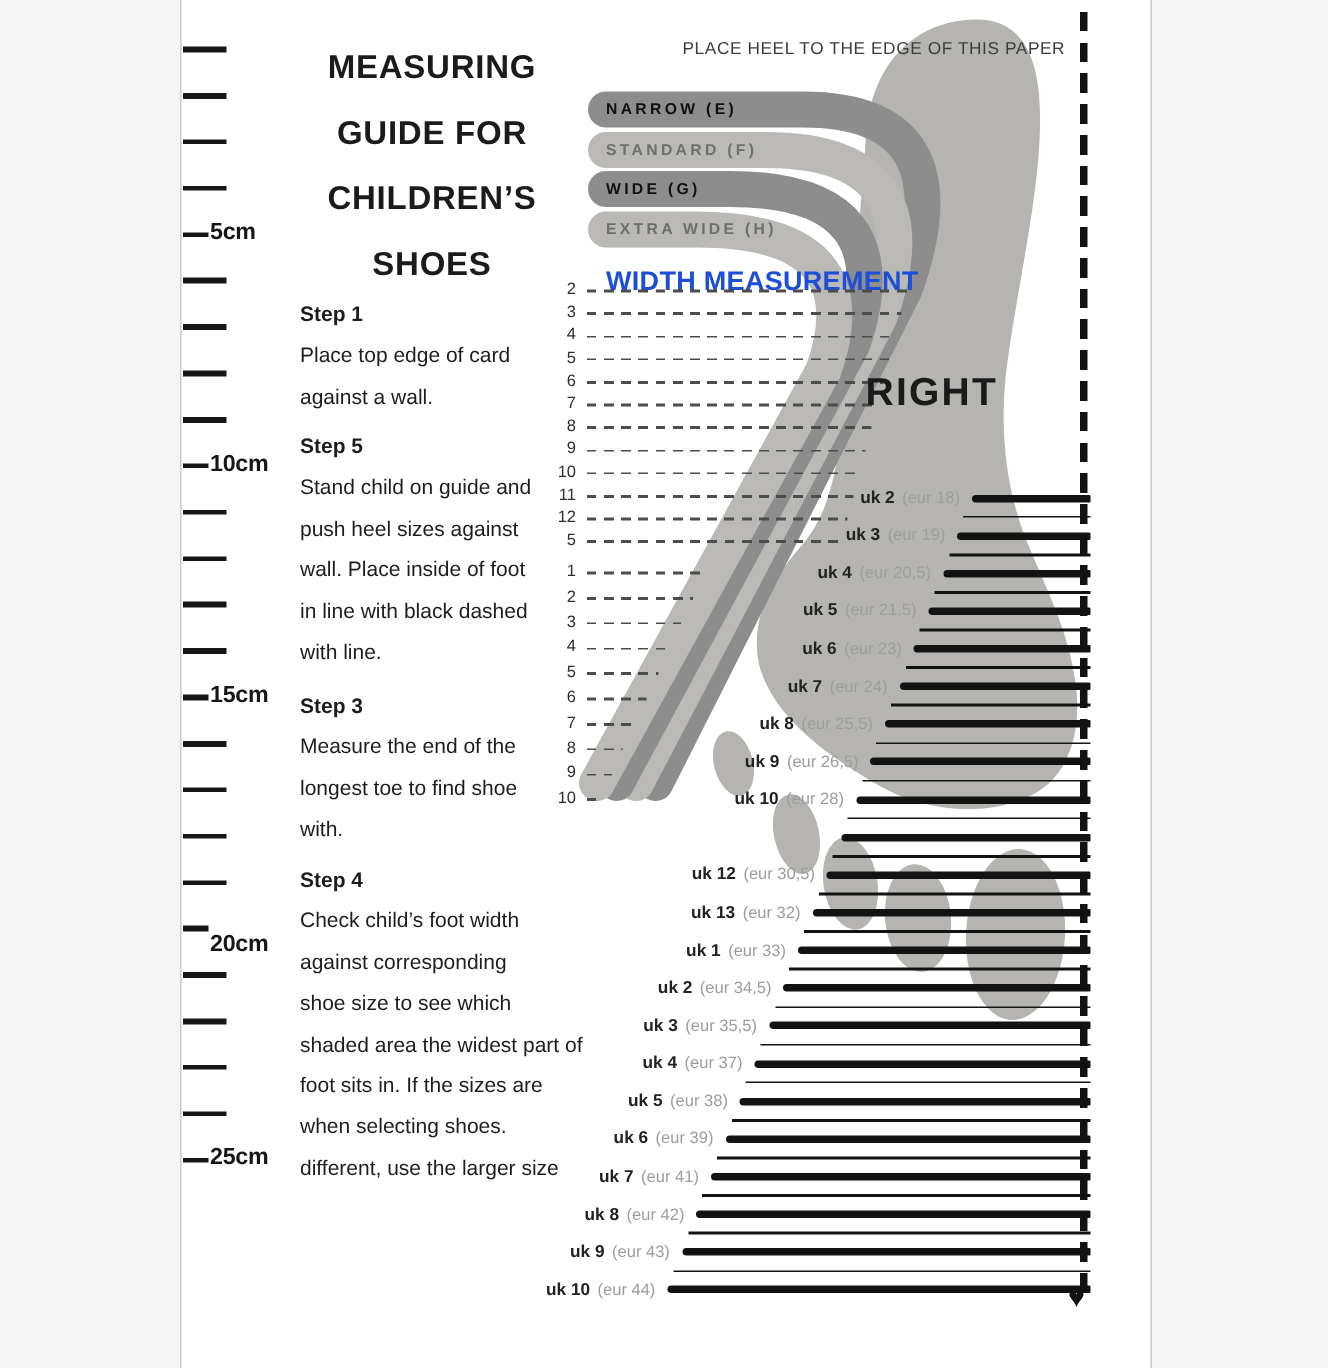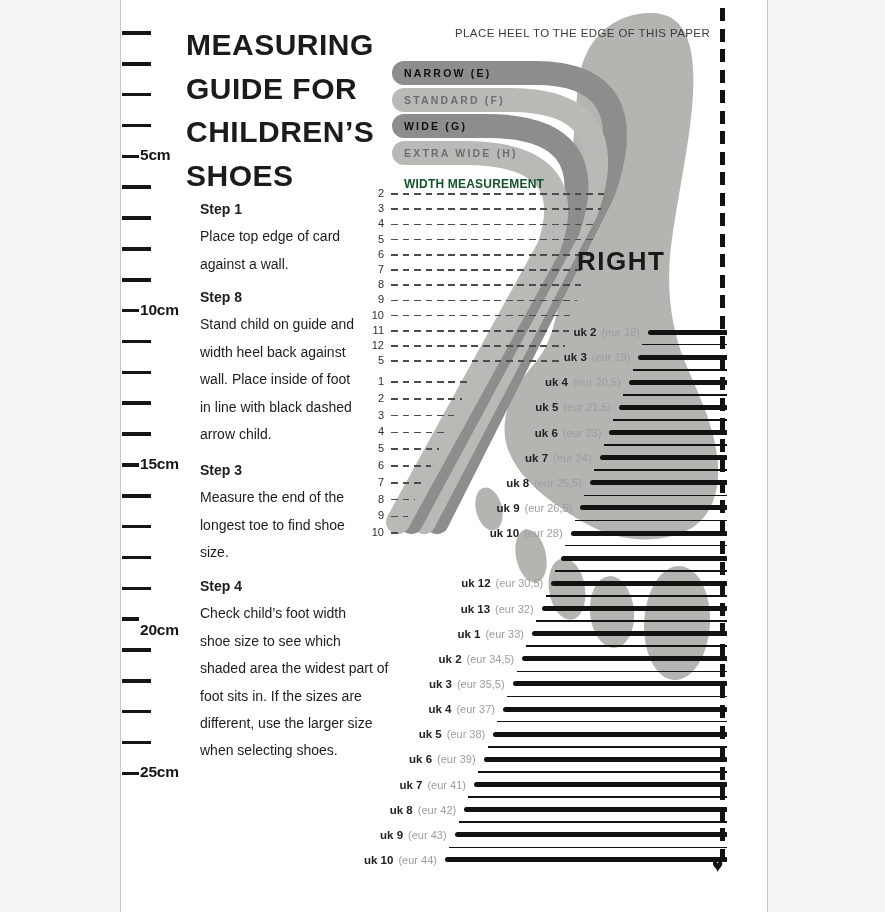--- a/index.html
+++ b/index.html
@@ -13,30 +13,30 @@
   .paper{position:absolute;left:120px;top:0;width:648px;height:912px;background:var(--paper);
          border-left:1px solid #c9c9c9;border-right:1px solid #c9c9c9;box-sizing:border-box;z-index:0}
   .foot-svg{position:absolute;left:0;top:0;z-index:1}
   .foot-fill{fill:var(--foot)}
   .band{fill:none;stroke-width:24;stroke-linecap:round}
   .band-dark-s{stroke:var(--band-dark)}
   .band-light-s{stroke:var(--band-light)}
   .layer{position:absolute;left:0;top:0;width:885px;height:912px;z-index:2}
   .tick{position:absolute;height:3.6px;background:#161616}
   .tick-label{position:absolute;font-size:15.5px;font-weight:bold;color:#161616;letter-spacing:-0.2px}
-  .title{position:absolute;left:186px;top:23px;width:204px;text-align:left;font-size:30px;
+  .title{position:absolute;left:186px;top:23px;width:204px;text-align:center;font-size:22px;
          font-weight:bold;color:#1b1b1b;line-height:43.5px;letter-spacing:0.5px;z-index:2}
   .heel-note{position:absolute;left:455px;top:27px;font-size:11.5px;color:#3c3c3c;
              letter-spacing:0.4px;z-index:2;white-space:nowrap}
   .band-label{position:absolute;left:404px;font-size:10.5px;font-weight:bold;
               letter-spacing:2.2px;white-space:nowrap}
   .band-dark-t{color:#101010}
   .band-light-t{color:#6e6e6e}
-  .wm-title{position:absolute;left:404px;top:177px;font-size:12px;font-weight:bold;
-            color:#14532d;letter-spacing:0.2px;z-index:2}
+  .wm-title{position:absolute;left:404px;top:177px;font-size:18px;font-weight:bold;
+            color:#1d4ed8;letter-spacing:0.2px;z-index:2}
   .wm-num{position:absolute;left:356px;width:28px;text-align:right;font-size:11px;color:#2e2e2e}
   .wm-dash{position:absolute;height:1.7px;
            background:repeating-linear-gradient(90deg,#4c4c4c 0 6.5px,transparent 6.5px 11.5px)}
   .right-label{position:absolute;left:577px;top:246px;font-size:26px;font-weight:bold;
                letter-spacing:1.5px;color:#1a1a1a;z-index:2}
   .step{position:absolute;left:200px;width:220px}
   .step-h{font-weight:bold}
   .step,.step-h,.step-line{font-size:14px;color:#1d1d1d;line-height:27.4px;white-space:nowrap}
   .size-label{position:absolute;width:210px;text-align:right;font-size:11px;white-space:nowrap;
               height:16px;line-height:16px}
@@ -173,41 +173,42 @@
 
   <div class="right-label">RIGHT</div>
 
   <div class="layer" id="steps">
       <div class="step" style="top: 196px;">
         <div class="step-h">Step 1</div>
         <div class="step-line">Place top edge of card</div>
         <div class="step-line">against a wall.</div>
       </div>
       <div class="step" style="top: 284px;">
-        <div class="step-h">Step 8</div>
+        <div class="step-h">Step 5</div>
         <div class="step-line">Stand child on guide and</div>
-        <div class="step-line">width heel back against</div>
+        <div class="step-line">push heel sizes against</div>
         <div class="step-line">wall. Place inside of foot</div>
         <div class="step-line">in line with black dashed</div>
-        <div class="step-line">arrow child.</div>
+        <div class="step-line">with line.</div>
       </div>
       <div class="step" style="top: 457px;">
         <div class="step-h">Step 3</div>
         <div class="step-line">Measure the end of the</div>
         <div class="step-line">longest toe to find shoe</div>
-        <div class="step-line">size.</div>
+        <div class="step-line">with.</div>
       </div>
       <div class="step" style="top: 573px;">
         <div class="step-h">Step 4</div>
         <div class="step-line">Check child’s foot width</div>
+        <div class="step-line">against corresponding</div>
         <div class="step-line">shoe size to see which</div>
         <div class="step-line">shaded area the widest part of</div>
         <div class="step-line">foot sits in. If the sizes are</div>
+        <div class="step-line">when selecting shoes.</div>
         <div class="step-line">different, use the larger size</div>
-        <div class="step-line">when selecting shoes.</div>
       </div>
     </div>
 
   <div class="layer" id="sizeRows">
       <div class="size-label" style="top: 324px; left: 430px;"><span class="uk">uk 2</span><span class="eur">(eur 18)</span></div>
       <div class="size-line-thick" style="top: 329.5px; left: 648px; width: 79px;"></div>
       <div class="size-line-thin" style="top: 343.77px; left: 642.33px; width: 84.67px;"></div>
       <div class="size-label" style="top: 349.14px; left: 420.33px;"><span class="uk">uk 3</span><span class="eur">(eur 19)</span></div>
       <div class="size-line-thick" style="top: 354.64px; left: 638.33px; width: 88.67px;"></div>
       <div class="size-line-thin" style="top: 368.91px; left: 632.66px; width: 94.34px;"></div>

